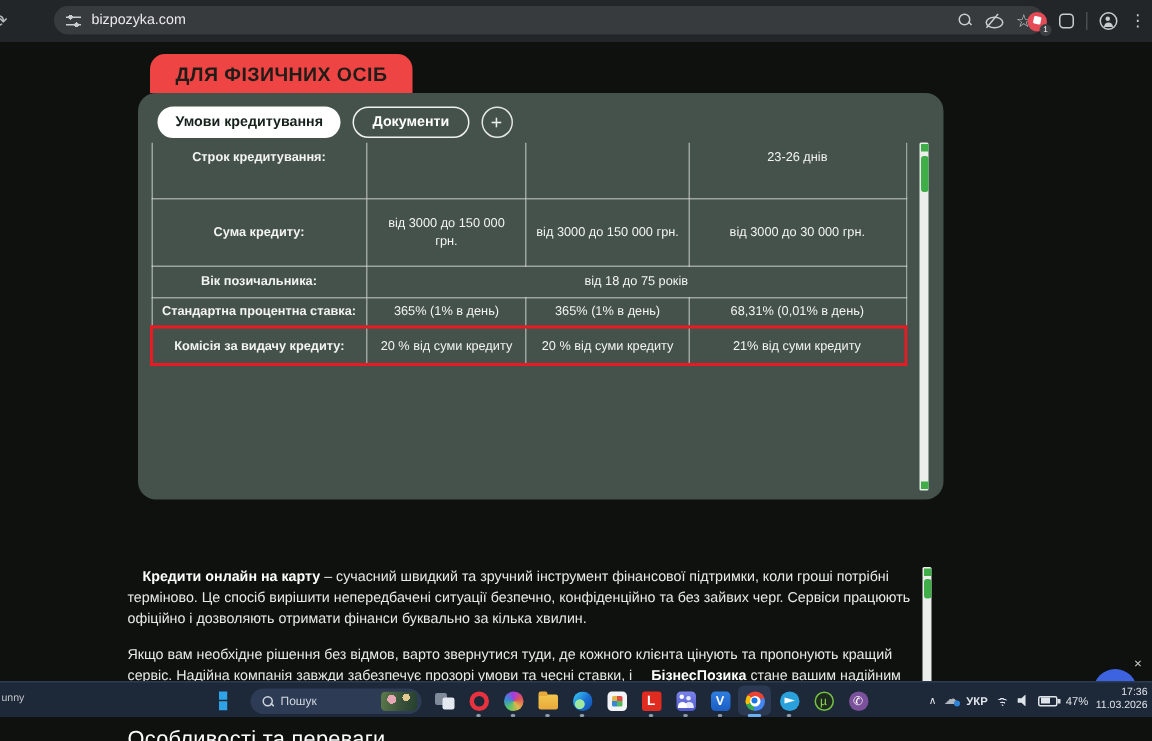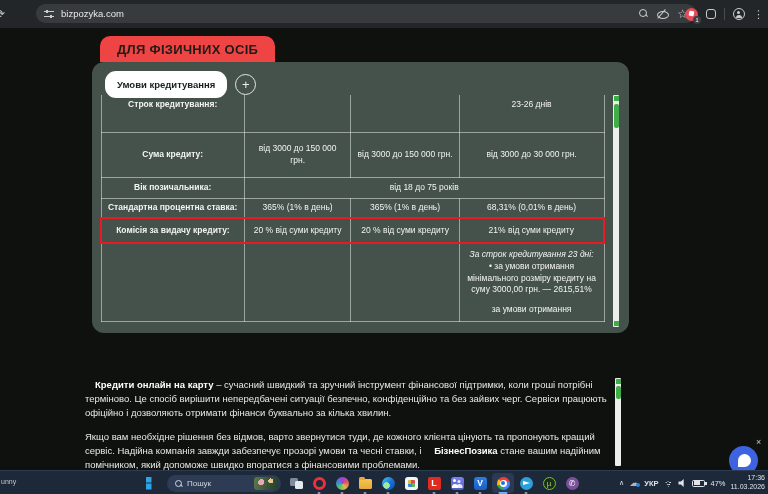--- a/index.html
+++ b/index.html
@@ -48,21 +48,21 @@
   .kebab { color:#c9cdd1; font-size:11px; line-height:11px; }
 
   
   .page { position:absolute; top:28px; left:0; width:768px; height:442px; background:#0e110e; }
   .org-tab { position:absolute; left:100px; top:8px; height:26px; padding:0 17px; background:#ef4444;
     border-radius:10px 10px 0 0; color:#201d18; font-weight:bold; font-size:13px;
     display:flex; align-items:center; letter-spacing:.3px; }
   .panel { position:absolute; left:92px; top:34px; width:537px; height:271px; background:#44524b;
     border-radius:12px; overflow:hidden; }
   .pills { display:flex; align-items:center; gap:8px; margin:9px 0 0 13px; }
-  .pill { height:27px; border-radius:11px; font-size:9.5px; font-weight:bold; display:flex;
+  .pill { height:21px; border-radius:11px; font-size:9.5px; font-weight:bold; display:flex;
     align-items:center; padding:0 12px; border:none; cursor:pointer; }
   .pill.active { background:#fff; color:#16211b; }
   .pill.ghost { background:transparent; border:1.5px solid #f0f2f0; color:#fff; }
   .pill-add { width:21px; height:21px; border-radius:50%; border:1.5px solid #e4e7e4; background:transparent;
     color:#eceeec; font-size:13px; line-height:18px; text-align:center; padding:0; cursor:pointer; }
 
   .tbl-wrap { position:absolute; left:8px; top:33px; right:24px; bottom:0; overflow:hidden; }
   table.tbl { border-collapse:collapse; width:100%; table-layout:fixed; }
   .tbl td { border:1px solid rgba(228,233,228,.55); color:#f3f4f2; font-size:8.5px;
     text-align:center; vertical-align:middle; padding:2px 6px; line-height:1.35; }
@@ -98,21 +98,21 @@
   .article h2 { font-size:14.5px; font-weight:400; color:#fdfdfd; margin-top:13px; letter-spacing:.2px; }
 
   
   .chat-close { position:absolute; left:756px; top:409px; color:#c8c8c8; font-size:9px; cursor:pointer; }
   .chat-btn { position:absolute; left:729px; top:418px; width:29px; height:29px; border-radius:50%;
     background:#3e63e0; border:none; cursor:pointer; }
   .chat-bubble { position:absolute; left:9px; top:8px; width:13px; height:13px; background:#fff;
     border-radius:7px 7px 7px 0; }
 
   
-  .taskbar { position:absolute; left:0; bottom:0; width:768px; height:24px; background:#1d2838;
+  .taskbar { position:absolute; left:0; bottom:16px; width:768px; height:24px; background:#1d2838;
     border-top:1px solid #2c3c52; }
   .leftover { position:absolute; left:1px; top:7px; color:#c3c6ca; font-size:7px; }
   .tb-center { position:absolute; left:144px; top:0; height:24px; display:flex; align-items:center; gap:7px; }
   .tb-item { position:relative; width:16px; height:16px; display:flex; align-items:center;
     justify-content:center; cursor:pointer; }
   .dot { position:absolute; bottom:-3px; left:50%; transform:translateX(-50%); width:3px; height:2px;
     border-radius:1px; background:#8d9aab; }
   .dot.active { width:9px; background:#6ab0f3; }
   .win { width:13px; height:13px; background:
     conic-gradient(#2ea3e8 0 360deg); clip-path:polygon(0 0,46% 0,46% 46%,0 46%,0 54%,46% 54%,46% 100%,0 100%,0 0);
@@ -223,20 +223,21 @@
       <span class="kebab">⋮</span>
     </div>
   </div>
 
   <div class="page">
     <div class="org-tab">ДЛЯ ФІЗИЧНИХ ОСІБ</div>
 
     <div class="panel">
       <div class="pills">
         <button class="pill active">Умови кредитування</button>
+        <button class="pill ghost">Документи</button>
         <button class="pill-add">+</button>
       </div>
 
       <div class="tbl-wrap">
         <table class="tbl">
           <colgroup>
             <col style="width:28.5%">
               <col style="width:21.2%">
               <col style="width:21.5%">
               <col style="width:28.8%">
@@ -263,30 +264,20 @@
             <td>365% (1% в день)</td>
             <td>365% (1% в день)</td>
             <td>68,31% (0,01% в день)</td>
           </tr>
           <tr class="r6 hl">
             <td class="lbl">Комісія за видачу кредиту:</td>
             <td>20 % від суми кредиту</td>
             <td>20 % від суми кредиту</td>
             <td>21% від суми кредиту</td>
           </tr>
-          <tr class="r7">
-            <td></td>
-            <td></td>
-            <td></td>
-            <td>
-              <span class="note-title">За строк кредитування 23 дні:</span>
-              <span class="note-body">• за умови отримання мінімального розміру  кредиту на суму 3000,00 грн. — 2615,51%</span>
-              <span class="note-footer">за умови отримання</span>
-            </td>
-          </tr>
         </tbody>
           </table>
       </div>
 
       <div class="sbar sbar-panel">
         <span class="arr top"></span>
         <span class="thumb"></span>
         <span class="arr bot"></span>
       </div>
     </div>

